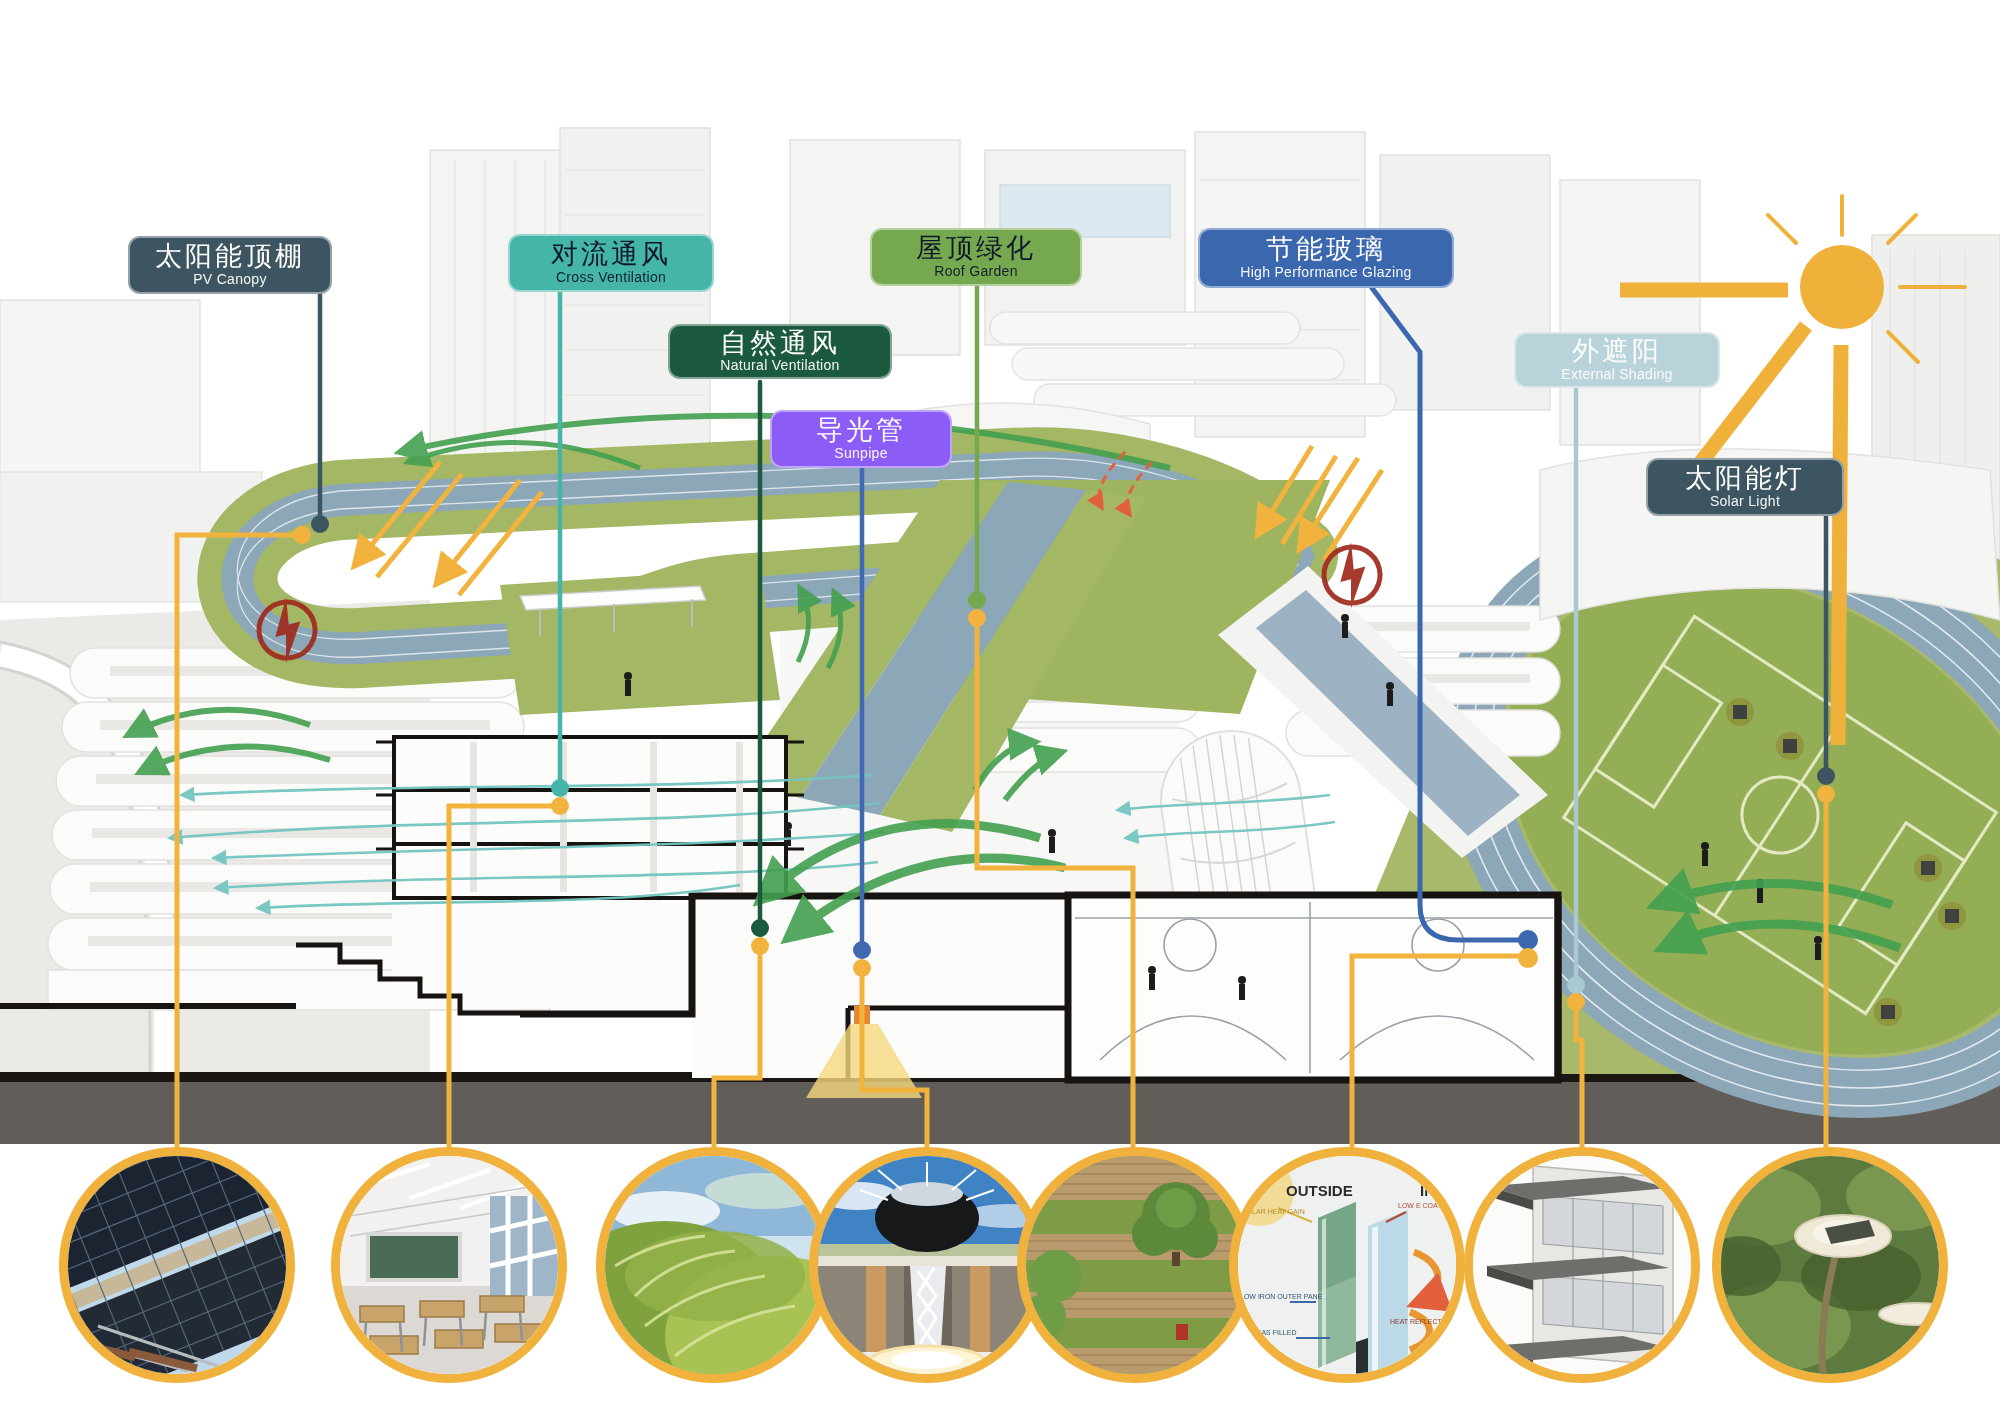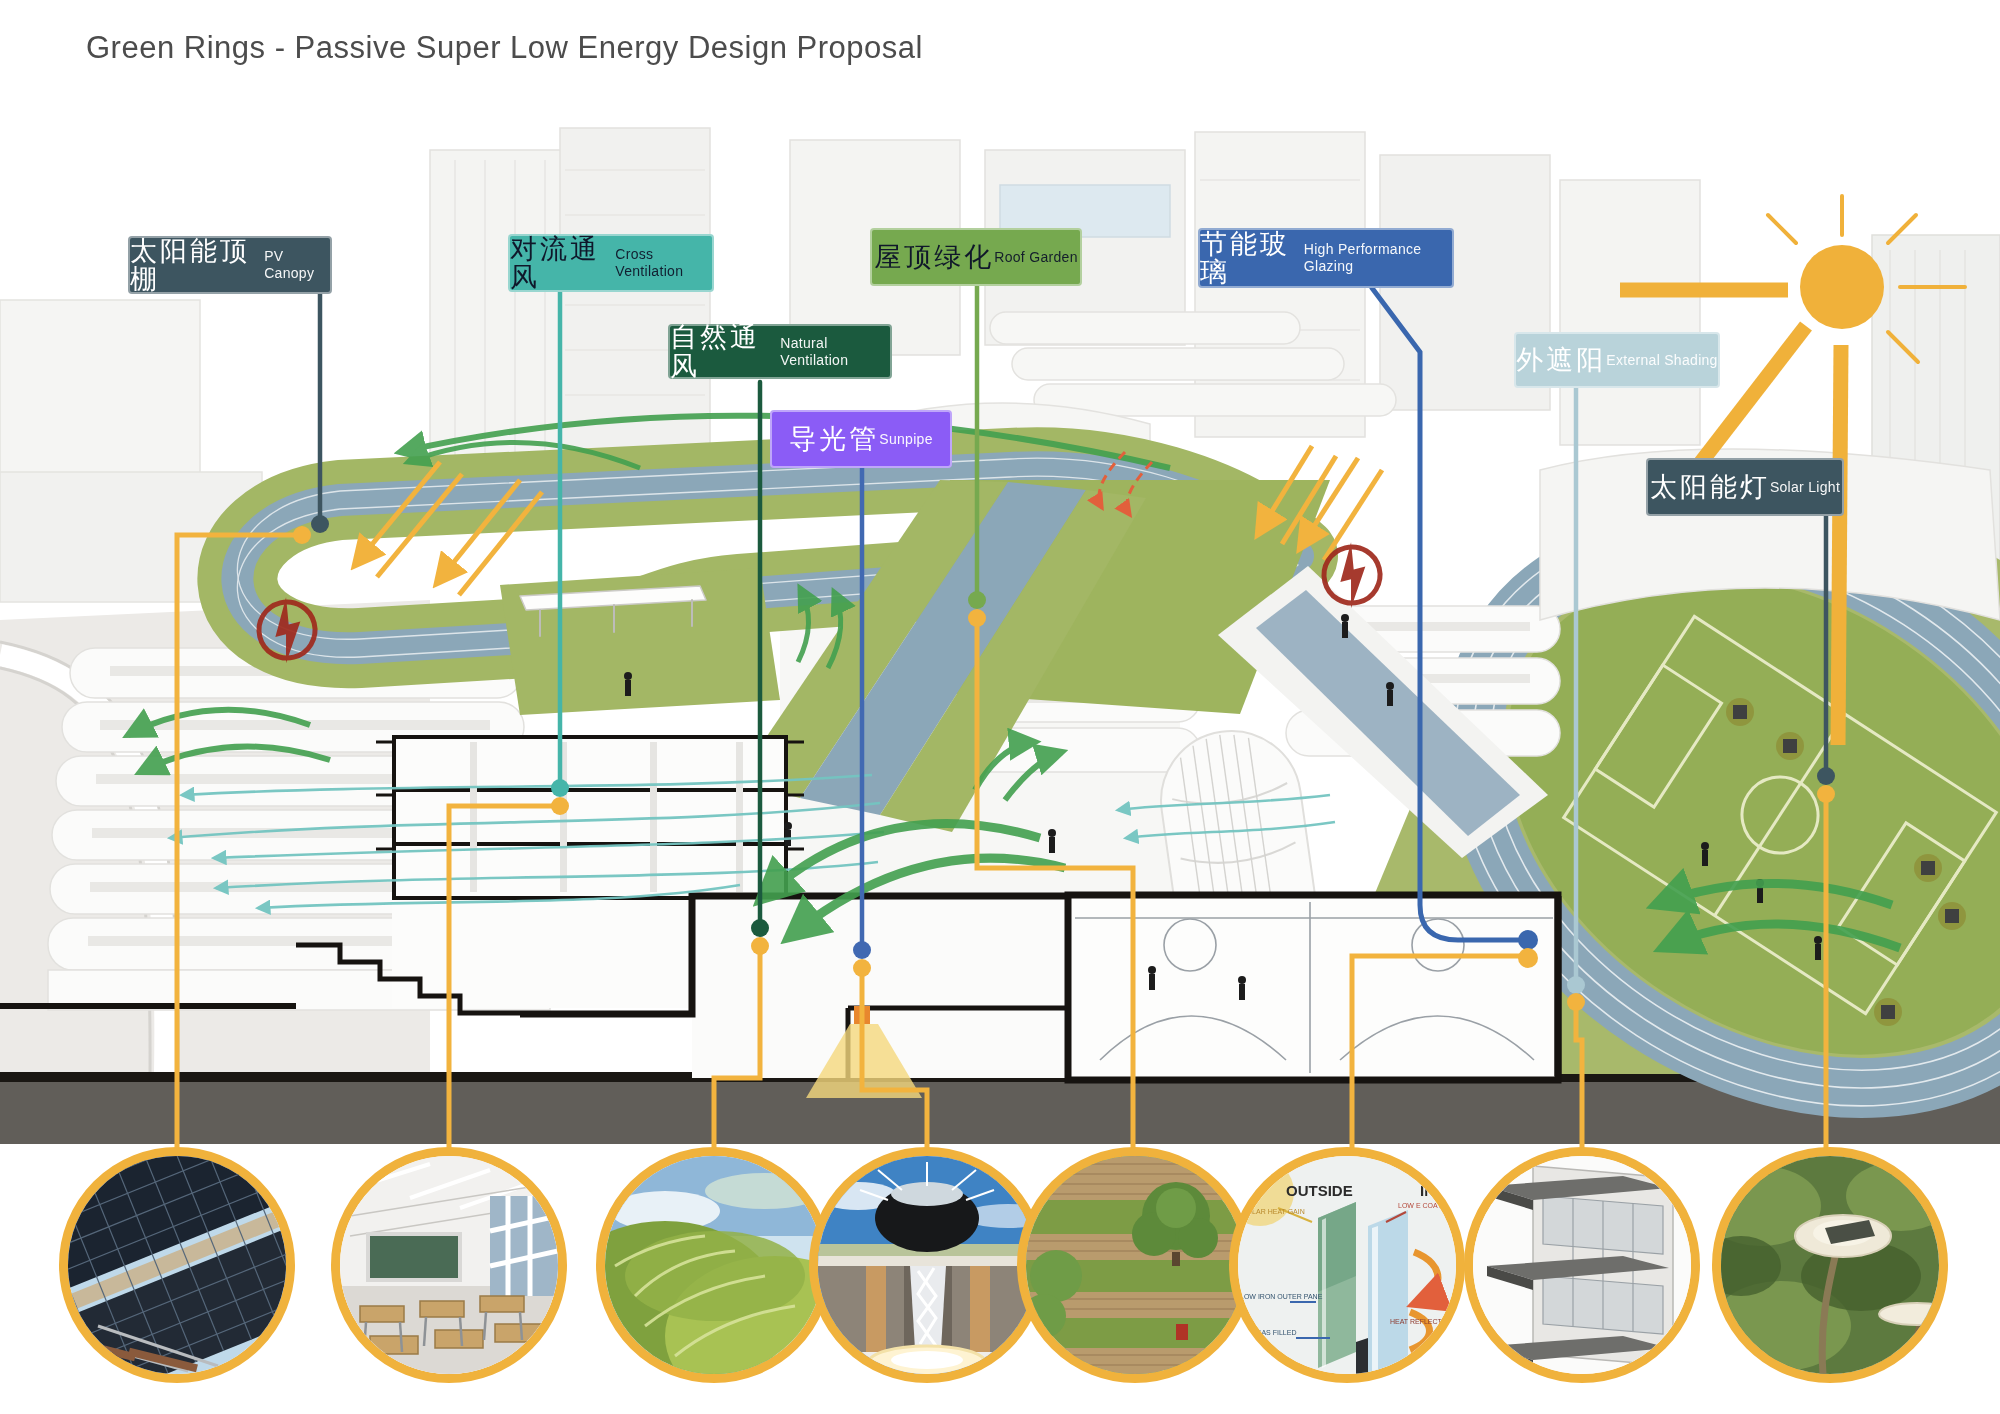--- a/index.html
+++ b/index.html
@@ -7,21 +7,21 @@
          font-family:"Liberation Sans","DejaVu Sans",sans-serif;}
   
   .hdr{position:absolute;left:86px;top:22px;}
   .hdr .row{display:flex;align-items:flex-end;gap:22px;}
   .t-zh{font-size:62px;font-weight:bold;color:#1a1a1a;letter-spacing:3px;line-height:1;}
   .t-sub{font-size:37px;font-weight:bold;color:#1a1a1a;letter-spacing:2px;line-height:1.15;padding-bottom:4px;}
   .t-en{font-size:31px;font-weight:400;color:#4c4c4c;letter-spacing:.5px;margin-top:8px;}
   
   #scene{position:absolute;left:0;top:0;}
   
-  .pill{position:absolute;border-radius:4px;display:flex;flex-direction:row;align-items:center;
+  .pill{position:absolute;border-radius:12px;display:flex;flex-direction:column;align-items:center;
         justify-content:center;border:2px solid rgba(255,255,255,.45);box-sizing:border-box;z-index:30;}
   .pill .zh{font-size:27px;letter-spacing:3px;line-height:1.05;font-weight:400;}
   .pill .en{font-size:14px;letter-spacing:.3px;line-height:1.2;opacity:.95;}
   
   .circ{position:absolute;width:236px;height:236px;border-radius:50%;border:9px solid #F0B23C;
         box-sizing:border-box;overflow:hidden;background:#fff;z-index:25;}
   .circ svg{display:block;width:218px;height:218px;}
 </style>
 </head>
 <body>
@@ -419,21 +419,20 @@
           <circle cx="1528" cy="958" r="10" fill="#F2B33E"></circle>
         <circle cx="1576" cy="985" r="9" fill="#AAC8D2"></circle>
           <circle cx="1576" cy="1002" r="9" fill="#F2B33E"></circle>
         <circle cx="1826" cy="776" r="9" fill="#3D5560"></circle>
           <circle cx="1826" cy="794" r="9" fill="#F2B33E"></circle>
       </g>
     </g>
   </svg>
 
   <div class="hdr">
-    <div class="t-en">Green Rings - Passive Super Low Energy Design Proposal</div>
   </div>
 
   <div class="pill" style="left: 128px; top: 236px; width: 204px; height: 58px; background: rgb(61, 85, 96); color: rgb(255, 255, 255);">
     <div class="zh">太阳能顶棚</div>
     <div class="en">PV Canopy</div>
   </div>
   <div class="pill" style="left: 508px; top: 234px; width: 206px; height: 58px; background: rgb(69, 181, 169); color: #0f172a;">
     <div class="zh">对流通风</div>
     <div class="en">Cross Ventilation</div>
   </div>

